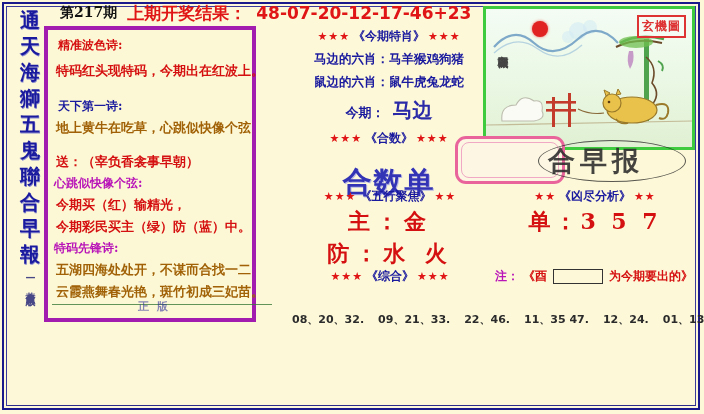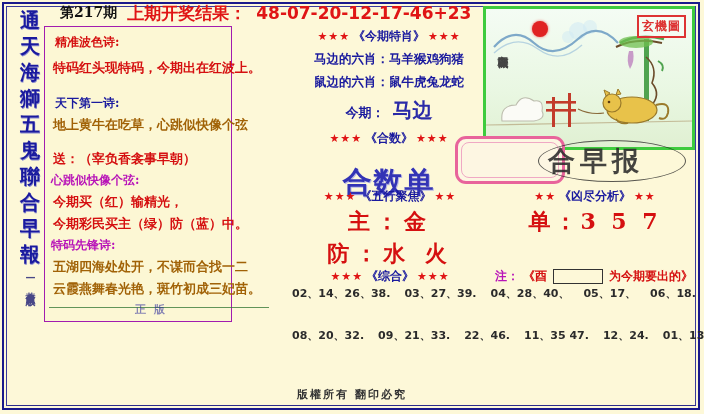--- a/index.html
+++ b/index.html
@@ -25,22 +25,22 @@
   
   .hdr{position:absolute;left:60px;top:2px;height:22px;display:flex;
      align-items:center;gap:10px;}
   .hdr .issue{font-family:"DejaVu Serif","Liberation Serif",serif;
      font-size:14px;font-weight:bold;color:#111;}
   .hdr .lbl{font-family:"DejaVu Serif","Liberation Serif",serif;
      font-size:17px;font-weight:bold;color:#e01515;}
   .hdr .res{font-size:17px;font-weight:bold;color:#e01515;letter-spacing:0px;}
 
   
-  .lpanel{position:absolute;left:44px;top:26px;width:188px;height:296px;
-     border:1px solid #a21caf;background:#fcf7d4;box-sizing:border-box;
+  .lpanel{position:absolute;left:44px;top:26px;width:212px;height:296px;
+     border:4px solid #a21caf;background:#fcf7d4;box-sizing:border-box;
      padding:5px 4px 0 6px;}
   .lpanel .ttl-red{font-family:"DejaVu Serif","Liberation Serif",serif;
      font-size:12px;font-weight:bold;color:#d51010;margin:2px 0 8px 4px;}
   .lpanel .ttl-mag{font-family:"DejaVu Serif","Liberation Serif",serif;
      font-size:12px;font-weight:bold;color:#b814b8;margin:2px 0 3px 0px;}
   .lpanel .ttl-blu{font-family:"DejaVu Serif","Liberation Serif",serif;
      font-size:12px;font-weight:bold;color:#1a1a9e;margin:6px 0 2px 4px;}
   .lpanel .line-red{font-family:"DejaVu Serif","Liberation Serif",serif;
      font-size:13px;font-weight:bold;color:#d51010;margin:4px 0 4px 2px;
      white-space:nowrap;}
@@ -88,21 +88,21 @@
      font-size:12px;font-weight:bold;color:#d51010;}
   .noteline .blankbox{display:inline-block;width:48px;height:13px;
      border:1px solid #333;background:#fdf8d8;vertical-align:middle;margin:0 2px;}
 
   
   .numrow{position:absolute;left:292px;width:406px;
      font-size:11px;font-weight:bold;color:#2b2b2b;white-space:nowrap;
      display:flex;}
   .numrow .grp{margin-right:14px;}
   .numrow1{top:286px;}
-  .numrow2{top:328px;}
+  .numrow2{top:312px;}
 
   
   .illo{position:absolute;left:483px;top:6px;width:212px;height:144px;
      border:3px solid #3ecb3e;box-sizing:border-box;overflow:hidden;
      background:linear-gradient(180deg,#f2fbf2 0%,#e7f6e0 55%,#e2f2d6 100%);}
   .illo .sun{position:absolute;left:46px;top:12px;width:16px;height:16px;
      border-radius:50%;background:#e02222;box-shadow:0 0 3px #f06060;}
   .illo .stamp{position:absolute;right:6px;top:6px;border:2px solid #d33;
      color:#d33;font-family:"DejaVu Serif","Liberation Serif",serif;
      font-size:12px;font-weight:bold;padding:1px 3px;letter-spacing:1px;
@@ -218,28 +218,20 @@
     </div>
   </div>
 
   <div class="noteline">
     <span class="nlbl">注：</span>
     <span class="ntxt">《酉</span>
     <span class="blankbox"></span>
     <span class="ntxt">为今期要出的》</span>
   </div>
 
-  <div class="numrow numrow1">
-    <span class="grp">02、14、26、38.</span>
-    <span class="grp">03、27、39.</span>
-    <span class="grp">04、28、40、</span>
-    <span class="grp">05、17、</span>
-    <span class="grp">06、18.</span>
-
-  </div>
   <div class="numrow numrow2">
     <span class="grp">08、20、32.</span>
     <span class="grp">09、21、33.</span>
     <span class="grp">22、46.</span>
     <span class="grp">11、35 47.</span>
     <span class="grp">12、24.</span>
     <span class="grp">01、13、37、49</span>
   </div>
 
   <div class="illo">
@@ -290,14 +282,13 @@
     <div class="sun"></div>
     <div class="stamp">玄機圖</div>
     <div class="vstamp">玄機圖</div>
   </div>
 
   <div class="pinkbox"></div>
   <div class="hezaring"></div>
   <div class="heza">合早报</div>
 
   <div class="footrule"></div>
-  <div class="footer">版權所有  翻印必究</div>
 </div>
 
 </body></html>

